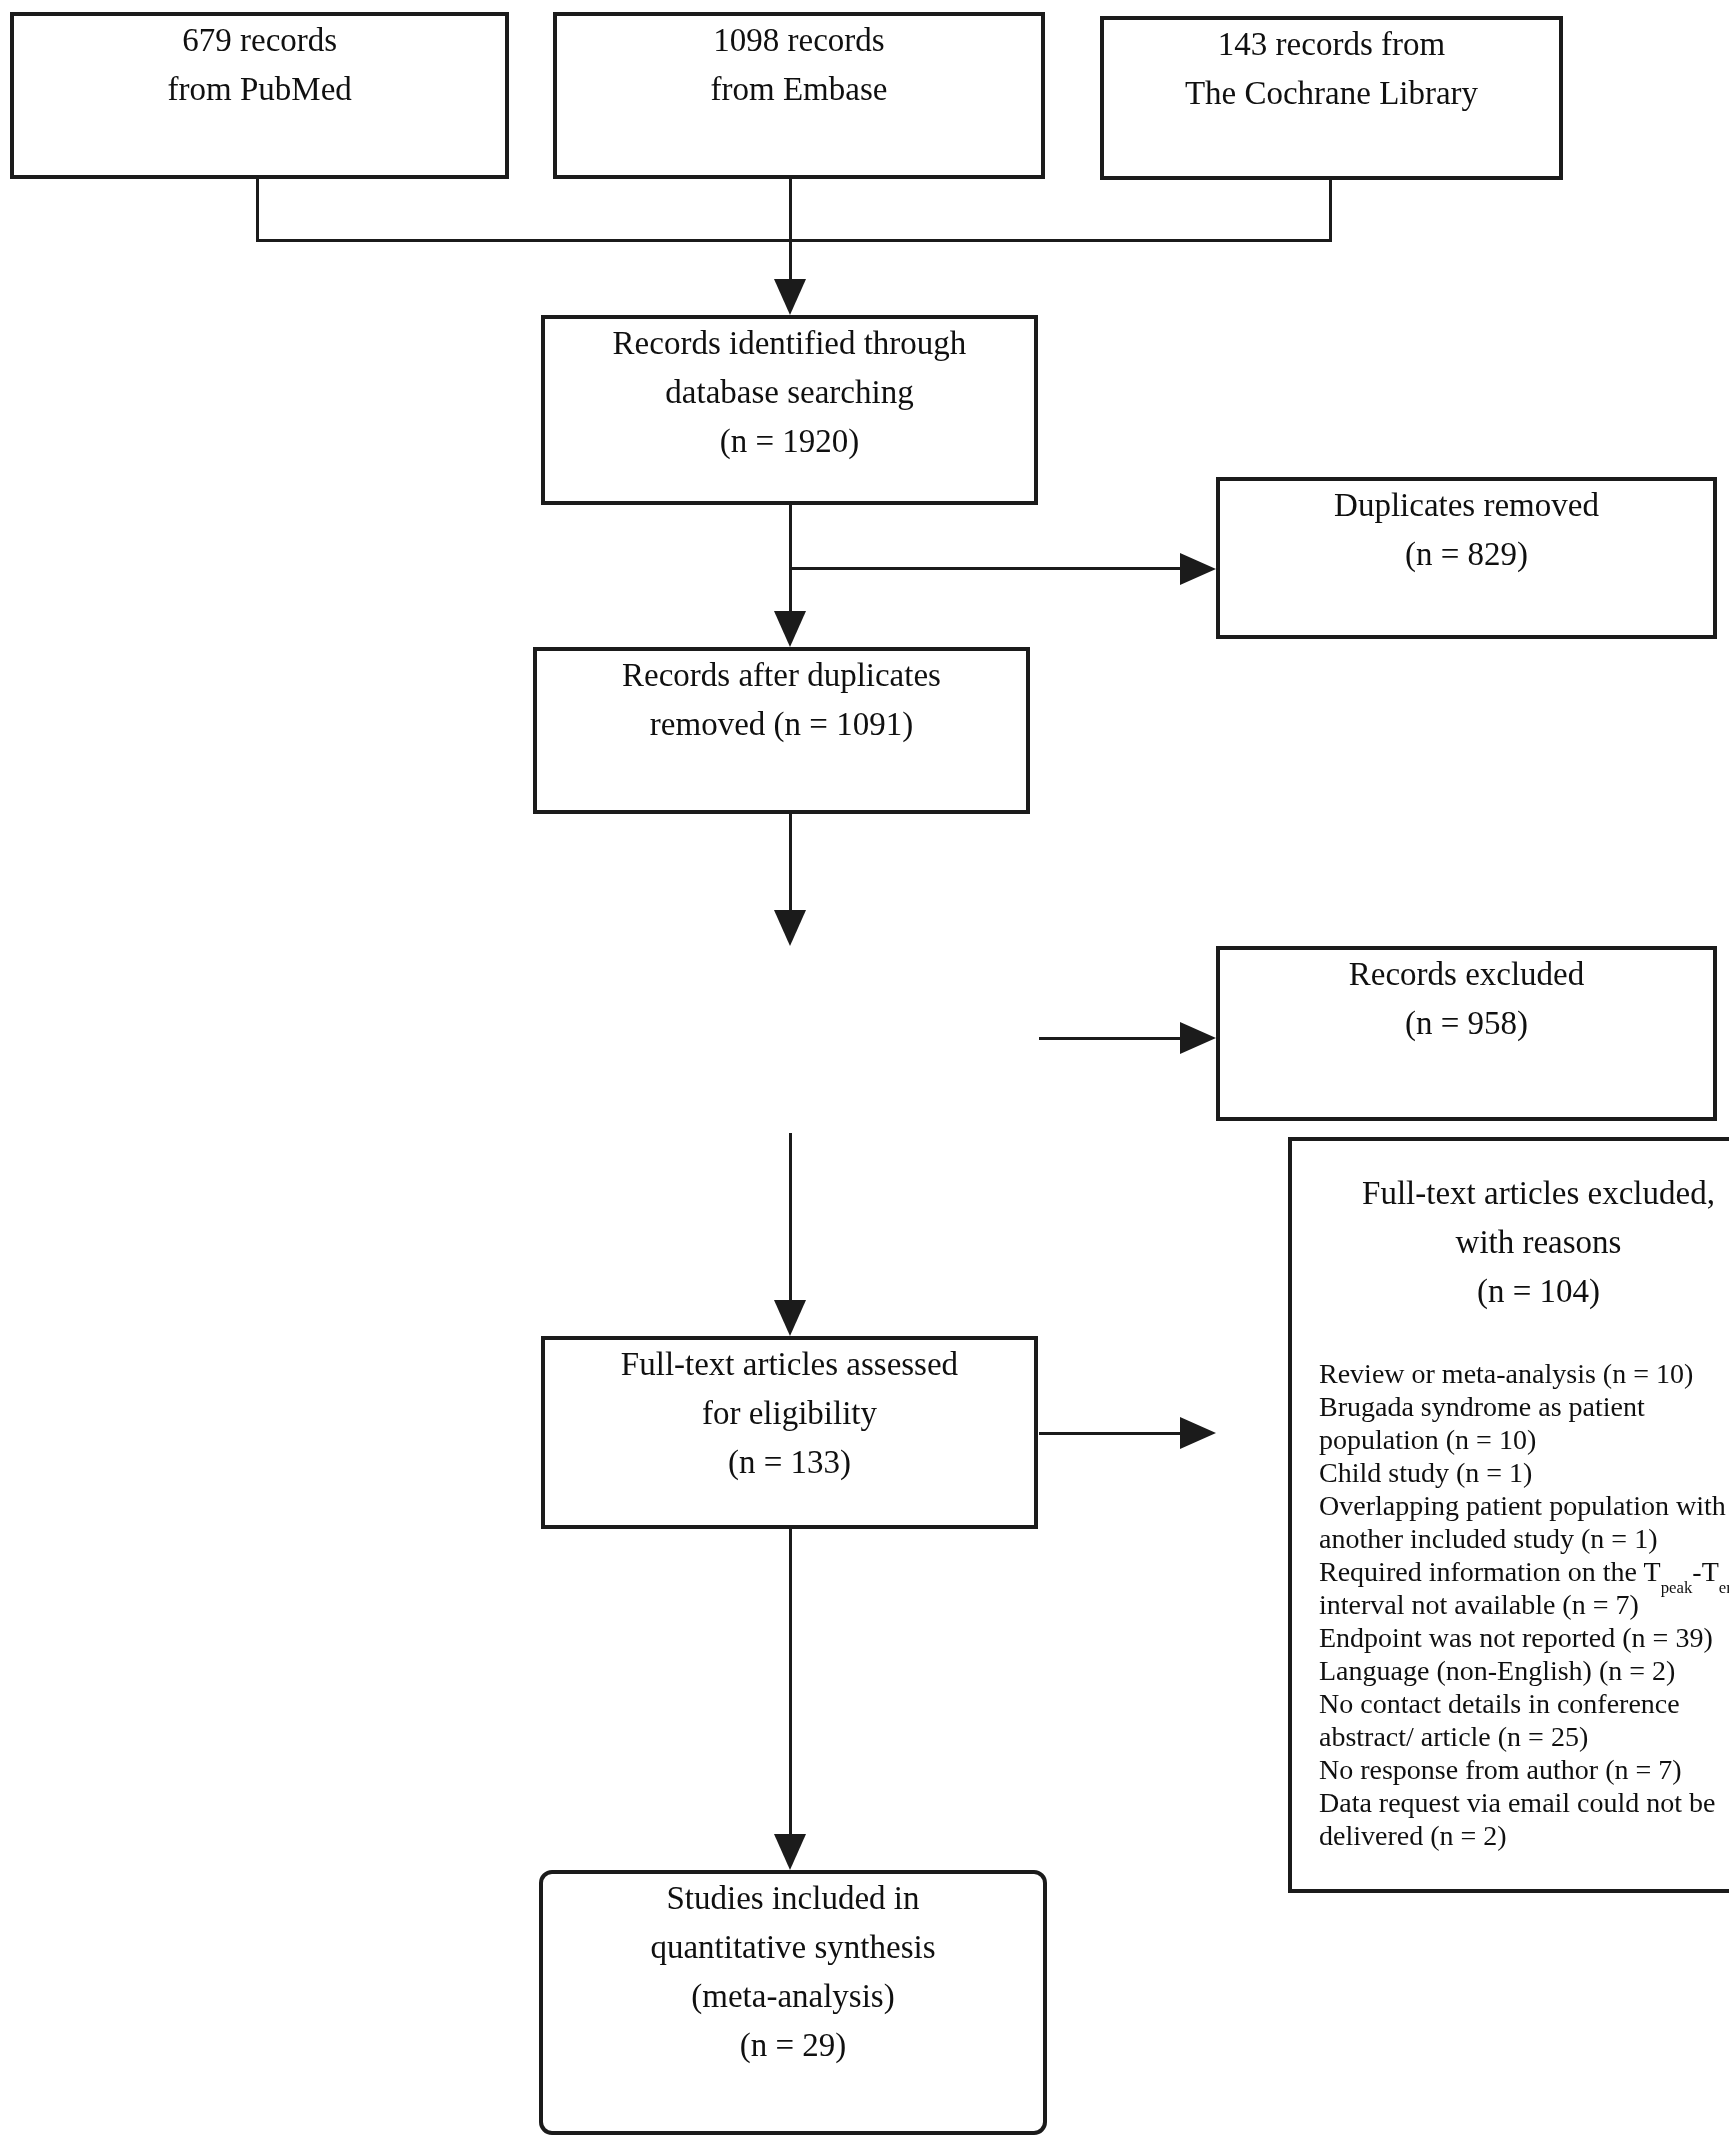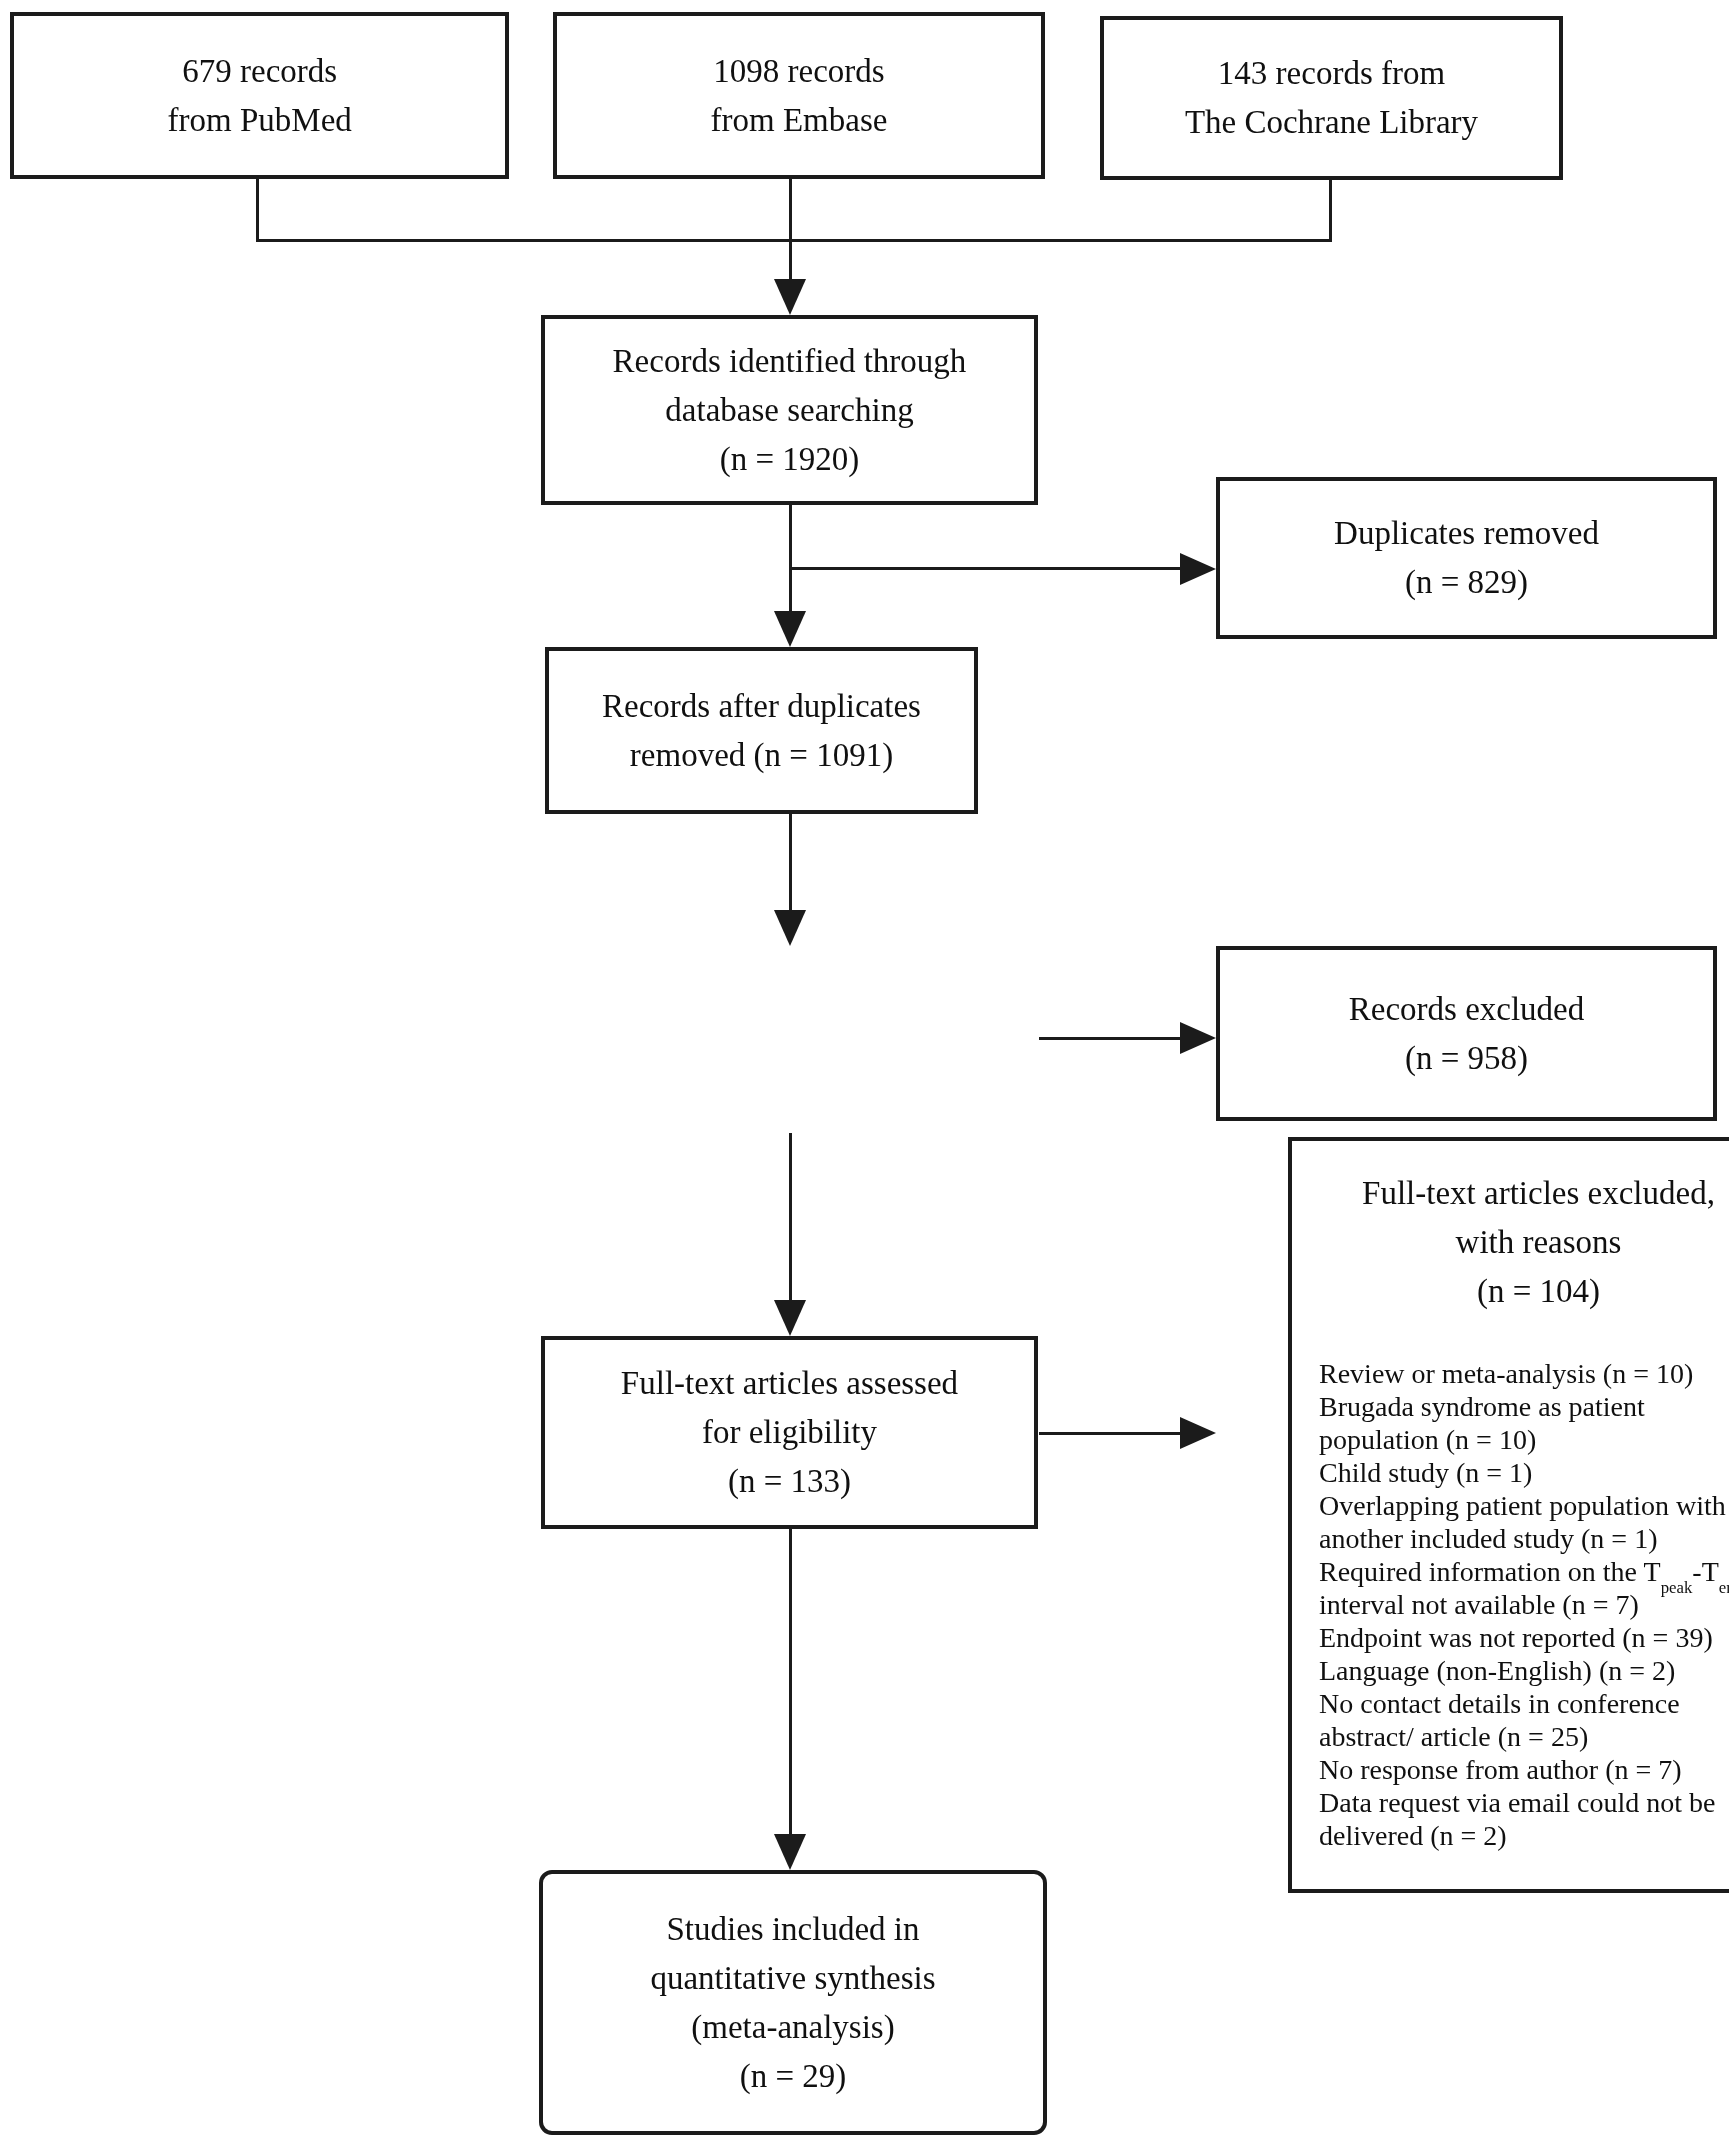--- a/index.html
+++ b/index.html
@@ -16,33 +16,32 @@
     font-family: "Liberation Serif", "DejaVu Serif", serif;
     color: var(--text);
     overflow: hidden;
   }
   .box {
     position: absolute;
     border: 4.5px solid var(--line);
     background: var(--bg);
     box-sizing: border-box;
     display: flex;
-    align-items: center;
     justify-content: center;
     text-align: center;
     font-size: 33px;
     line-height: 49px;
     font-family: Liberation Serif, serif;
   }
   
   .box-pubmed       { left: 10.2px;   top: 12.4px;   width: 499px; height: 167px; }
   .box-embase       { left: 553px;  top: 12.4px;   width: 492px; height: 167px; }
   .box-cochrane     { left: 1100px; top: 16px;   width: 463px; height: 164px; }
   .box-identified   { left: 541px;  top: 315px;  width: 497px; height: 190px; }
-  .box-after-dup    { left: 545px;  top: 647px; width: 433px; height: 167px; }
+  .box-after-dup    { left: 533px;  top: 647px; width: 497px; height: 167px; }
   .box-screened     { left: 541px;  top: 946px; width: 497px; height: 186px; }
   .box-ft-assessed  { left: 541px;  top: 1336px; width: 497px; height: 193px; }
   .box-included     { left: 539px;  top: 1870px; width: 508px; height: 265px; border-radius: 13px; }
   
   .box-dup-removed  { left: 1216px; top: 477px;  width: 501px; height: 162px; }
   .box-rec-excluded { left: 1216px; top: 946px; width: 501px; height: 175px; }
   .box-ft-excluded  {
     left: 1288px; top: 1137px; width: 501px; height: 756px;
     display: block;
     padding-top: 28px;

